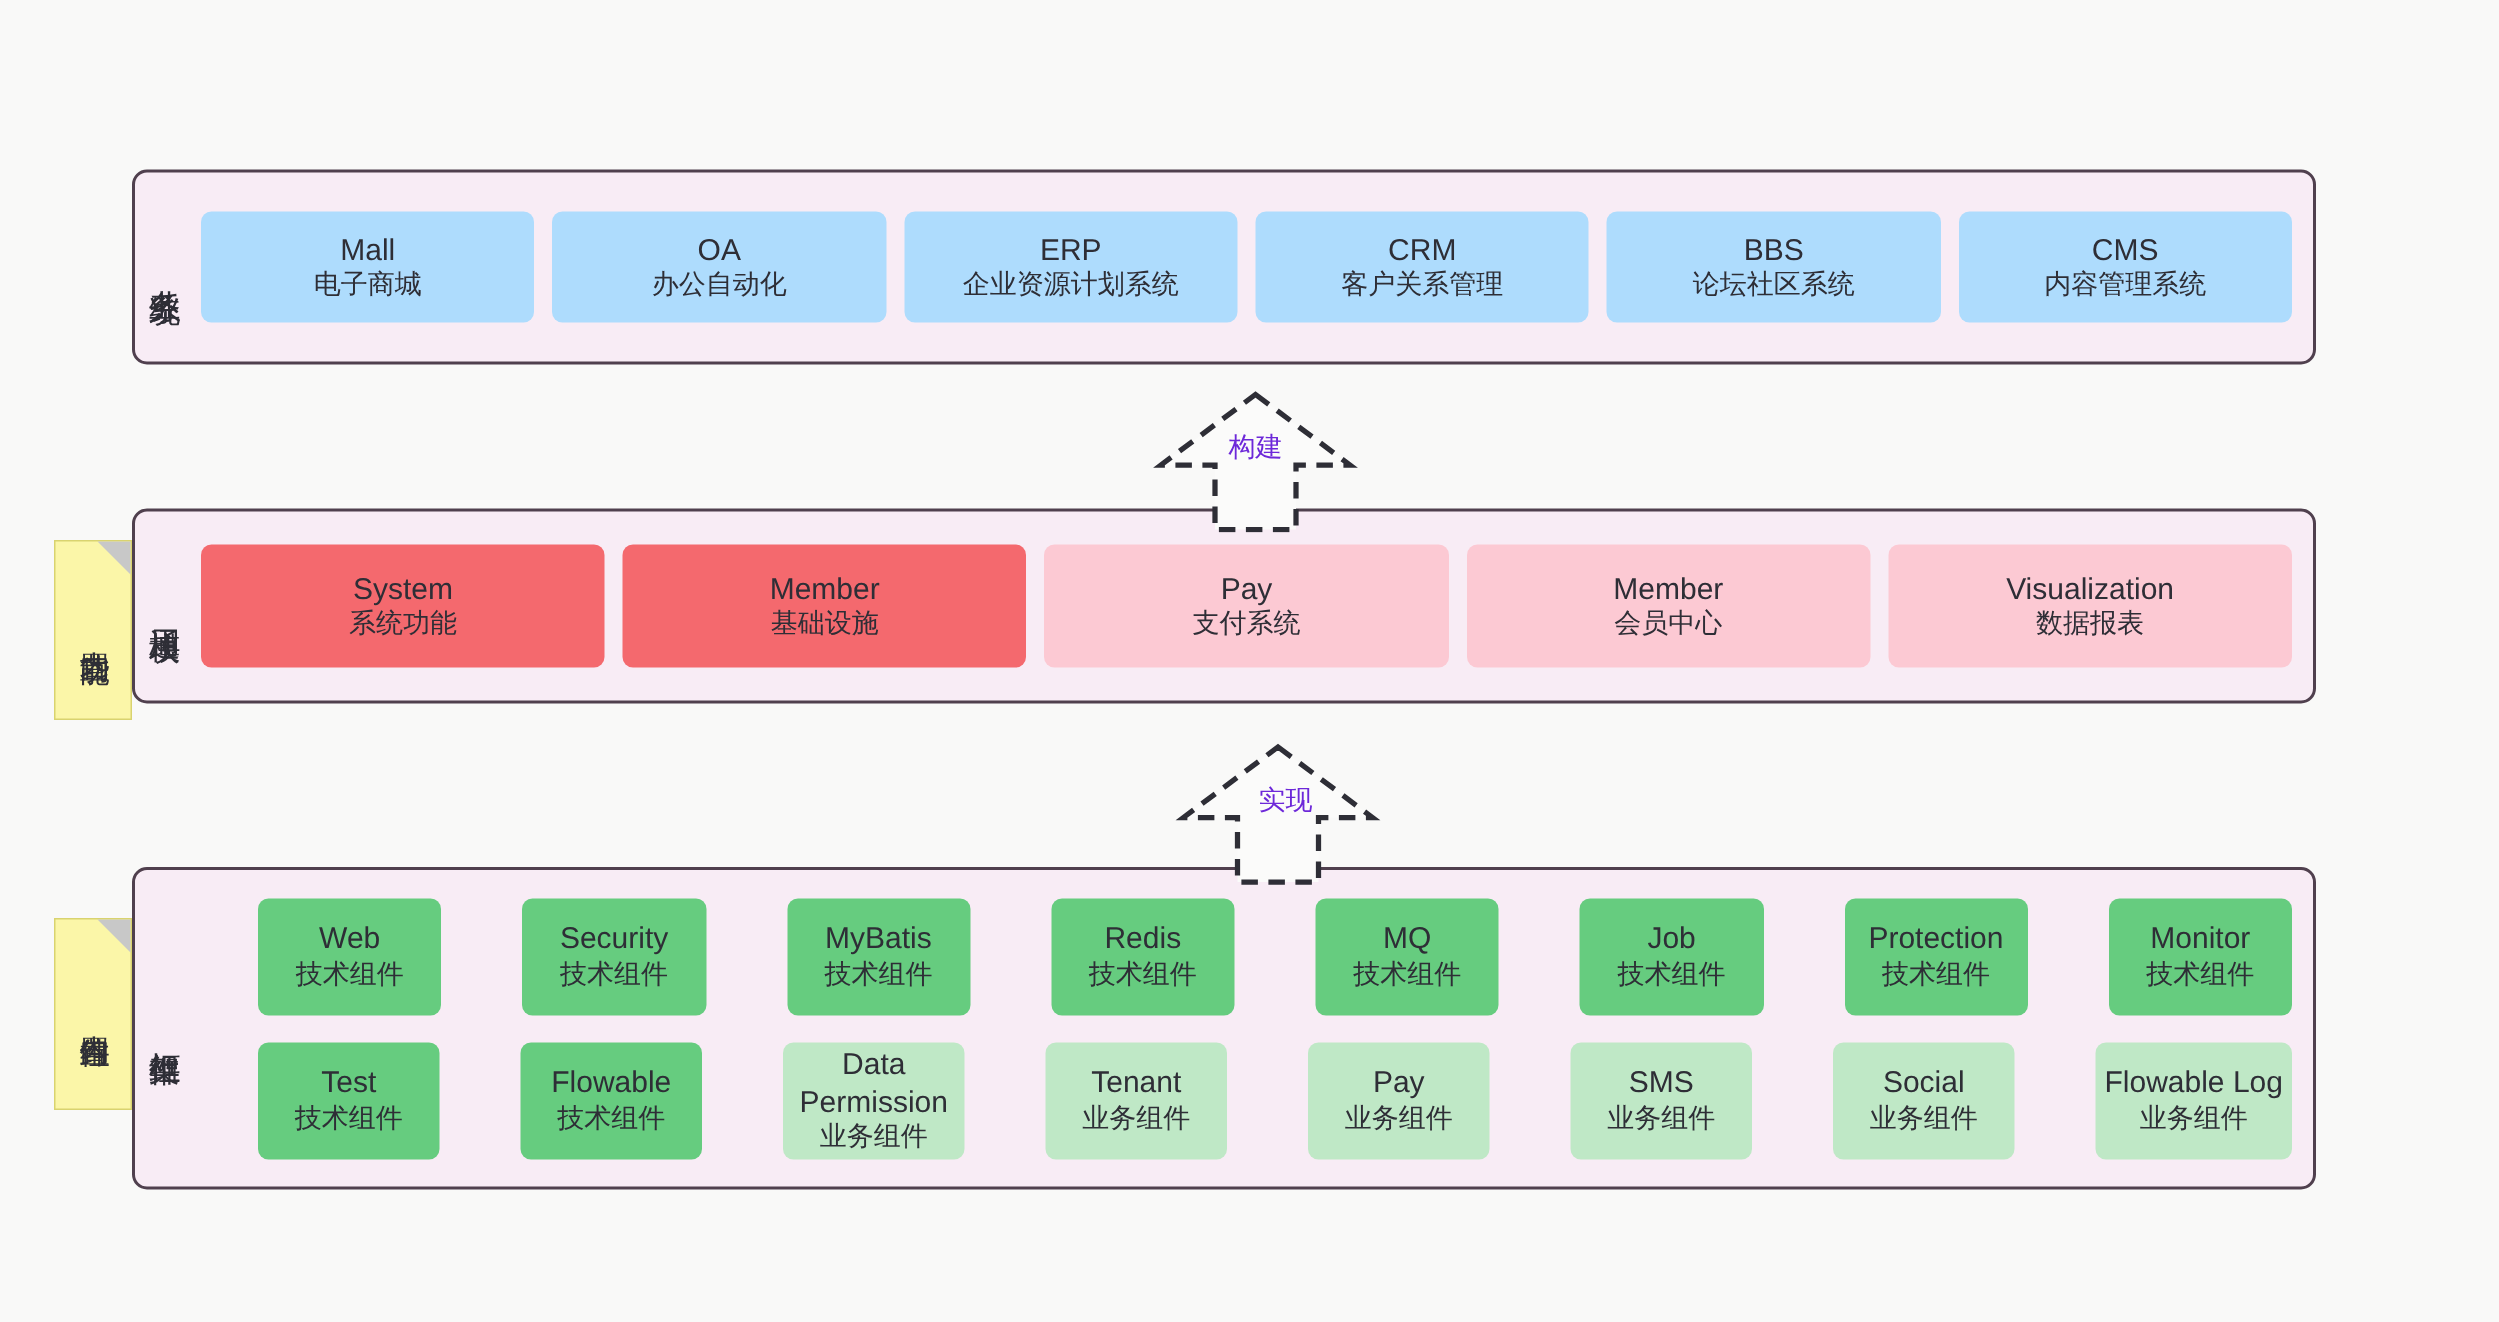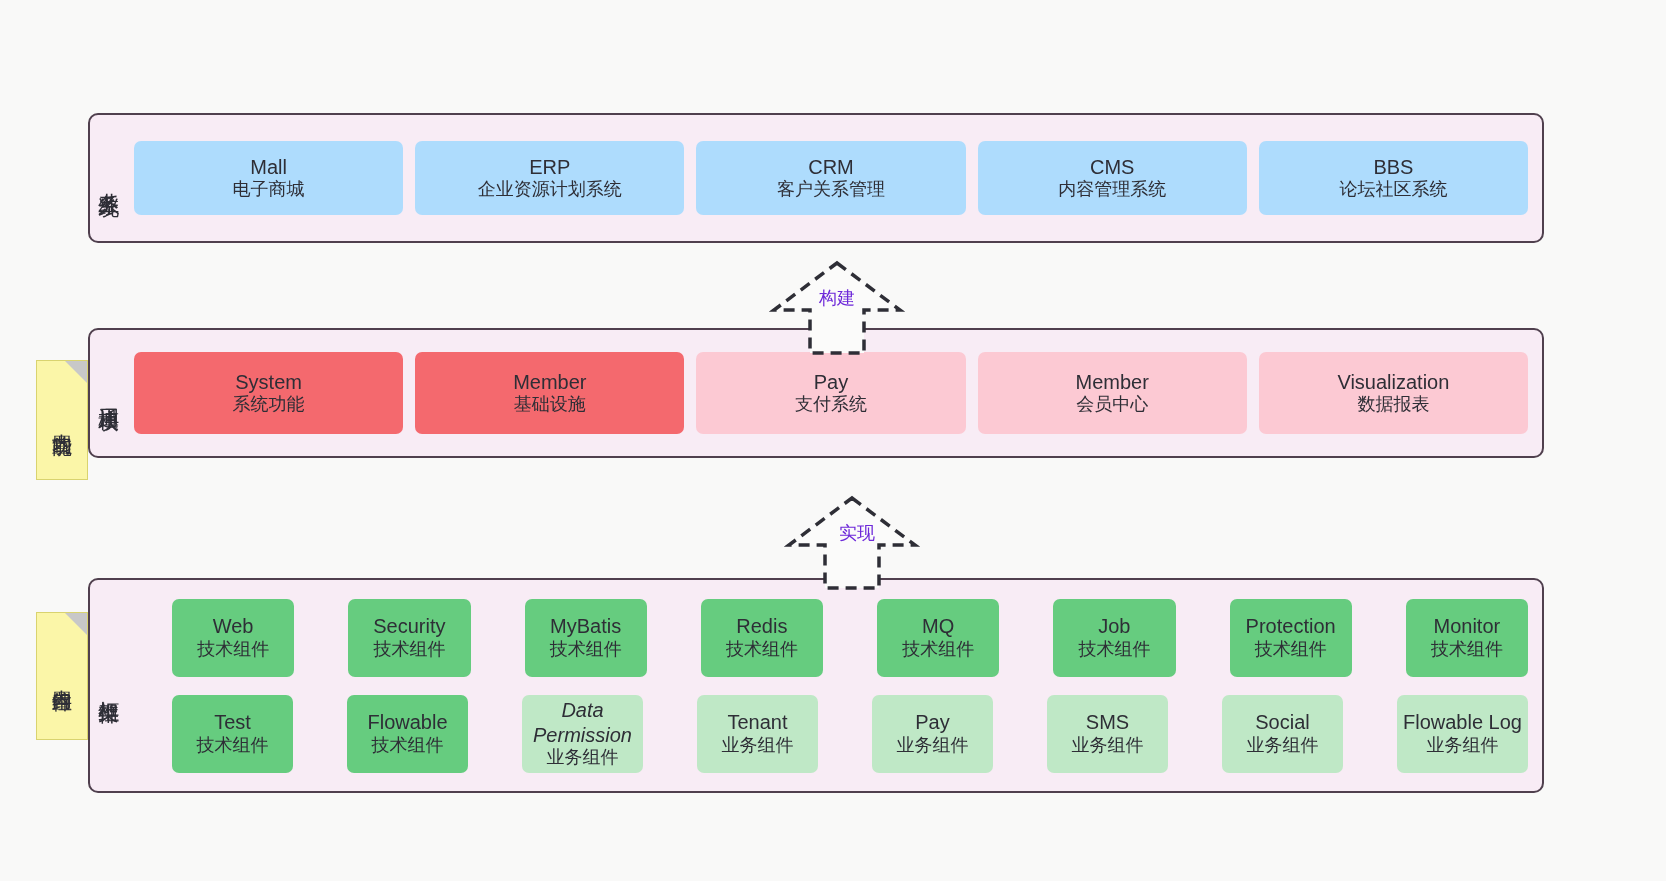--- a/index.html
+++ b/index.html
@@ -76,21 +76,21 @@
     flex: 1 1 0;
   }
   .card .title {
     font-size: 20px;
     white-space: nowrap;
   }
   .card .sub {
     font-size: 18px;
     white-space: nowrap;
   }
-  .card.wrap .title { white-space: normal; font-style: italic; }
+  .card.wrap .title { white-space: normal; }
 
   .card.blue   { background: #aedcfd; }
   .card.red    { background: #f4696e; }
   .card.pink   { background: #fcc9d3; }
   .card.green  { background: #66cc7f; }
   .card.mint   { background: #bfe8c6; }
 
   
   #layer-business .card { height: 74px; }
   #layer-modules  .card { height: 82px; }
@@ -142,51 +142,55 @@
 <body>
 
 <div class="panel" id="layer-business" style="left:88px; top:113px; width:1456px; height:130px;">
   <div class="panel-title">业务系统</div>
   <div class="panel-body">
       <div class="card blue">
         <div class="title">Mall</div>
         <div class="sub">电子商城</div>
       </div>
       <div class="card blue">
+        <div class="title">OA</div>
+        <div class="sub">办公自动化</div>
+      </div>
+      <div class="card blue">
         <div class="title">ERP</div>
         <div class="sub">企业资源计划系统</div>
       </div>
       <div class="card blue">
         <div class="title">CRM</div>
         <div class="sub">客户关系管理</div>
       </div>
       <div class="card blue">
+        <div class="title">BBS</div>
+        <div class="sub">论坛社区系统</div>
+      </div>
+      <div class="card blue">
         <div class="title">CMS</div>
         <div class="sub">内容管理系统</div>
-      </div>
-      <div class="card blue">
-        <div class="title">BBS</div>
-        <div class="sub">论坛社区系统</div>
       </div>
     </div>
 </div>
 
 <div class="arrow" style="left:752px; top:255px; width:170px; height:100px;">
   <svg width="170" height="100" viewBox="0 0 170 100" aria-hidden="true">
     <path d="M 85 8 L 148 55 L 112 55 L 112 98 L 58 98 L 58 55 L 22 55 Z" fill="#fbfbfa" stroke="#2e2e36" stroke-width="3.5" stroke-dasharray="11 7" stroke-linejoin="miter"></path>
   </svg>
 </div>
 <div class="arrow-label" style="left:752px; top:286px; width:170px; text-align:center;">构建</div>
 
 <div class="note" id="note-modules" style="left:36px; top:360px; width:52px; height:120px;">
   <span class="fold"></span>
   <span>内置功能</span>
 </div>
 
-<div class="panel" id="layer-modules" style="left:88px; top:328px; width:1456px; height:130px;">
+<div class="panel" id="layer-modules" style="left:88px; top:339px; width:1456px; height:130px;">
   <div class="panel-title">通用模块</div>
   <div class="panel-body">
       <div class="card red">
         <div class="title">System</div>
         <div class="sub">系统功能</div>
       </div>
       <div class="card red">
         <div class="title">Member</div>
         <div class="sub">基础设施</div>
       </div>

